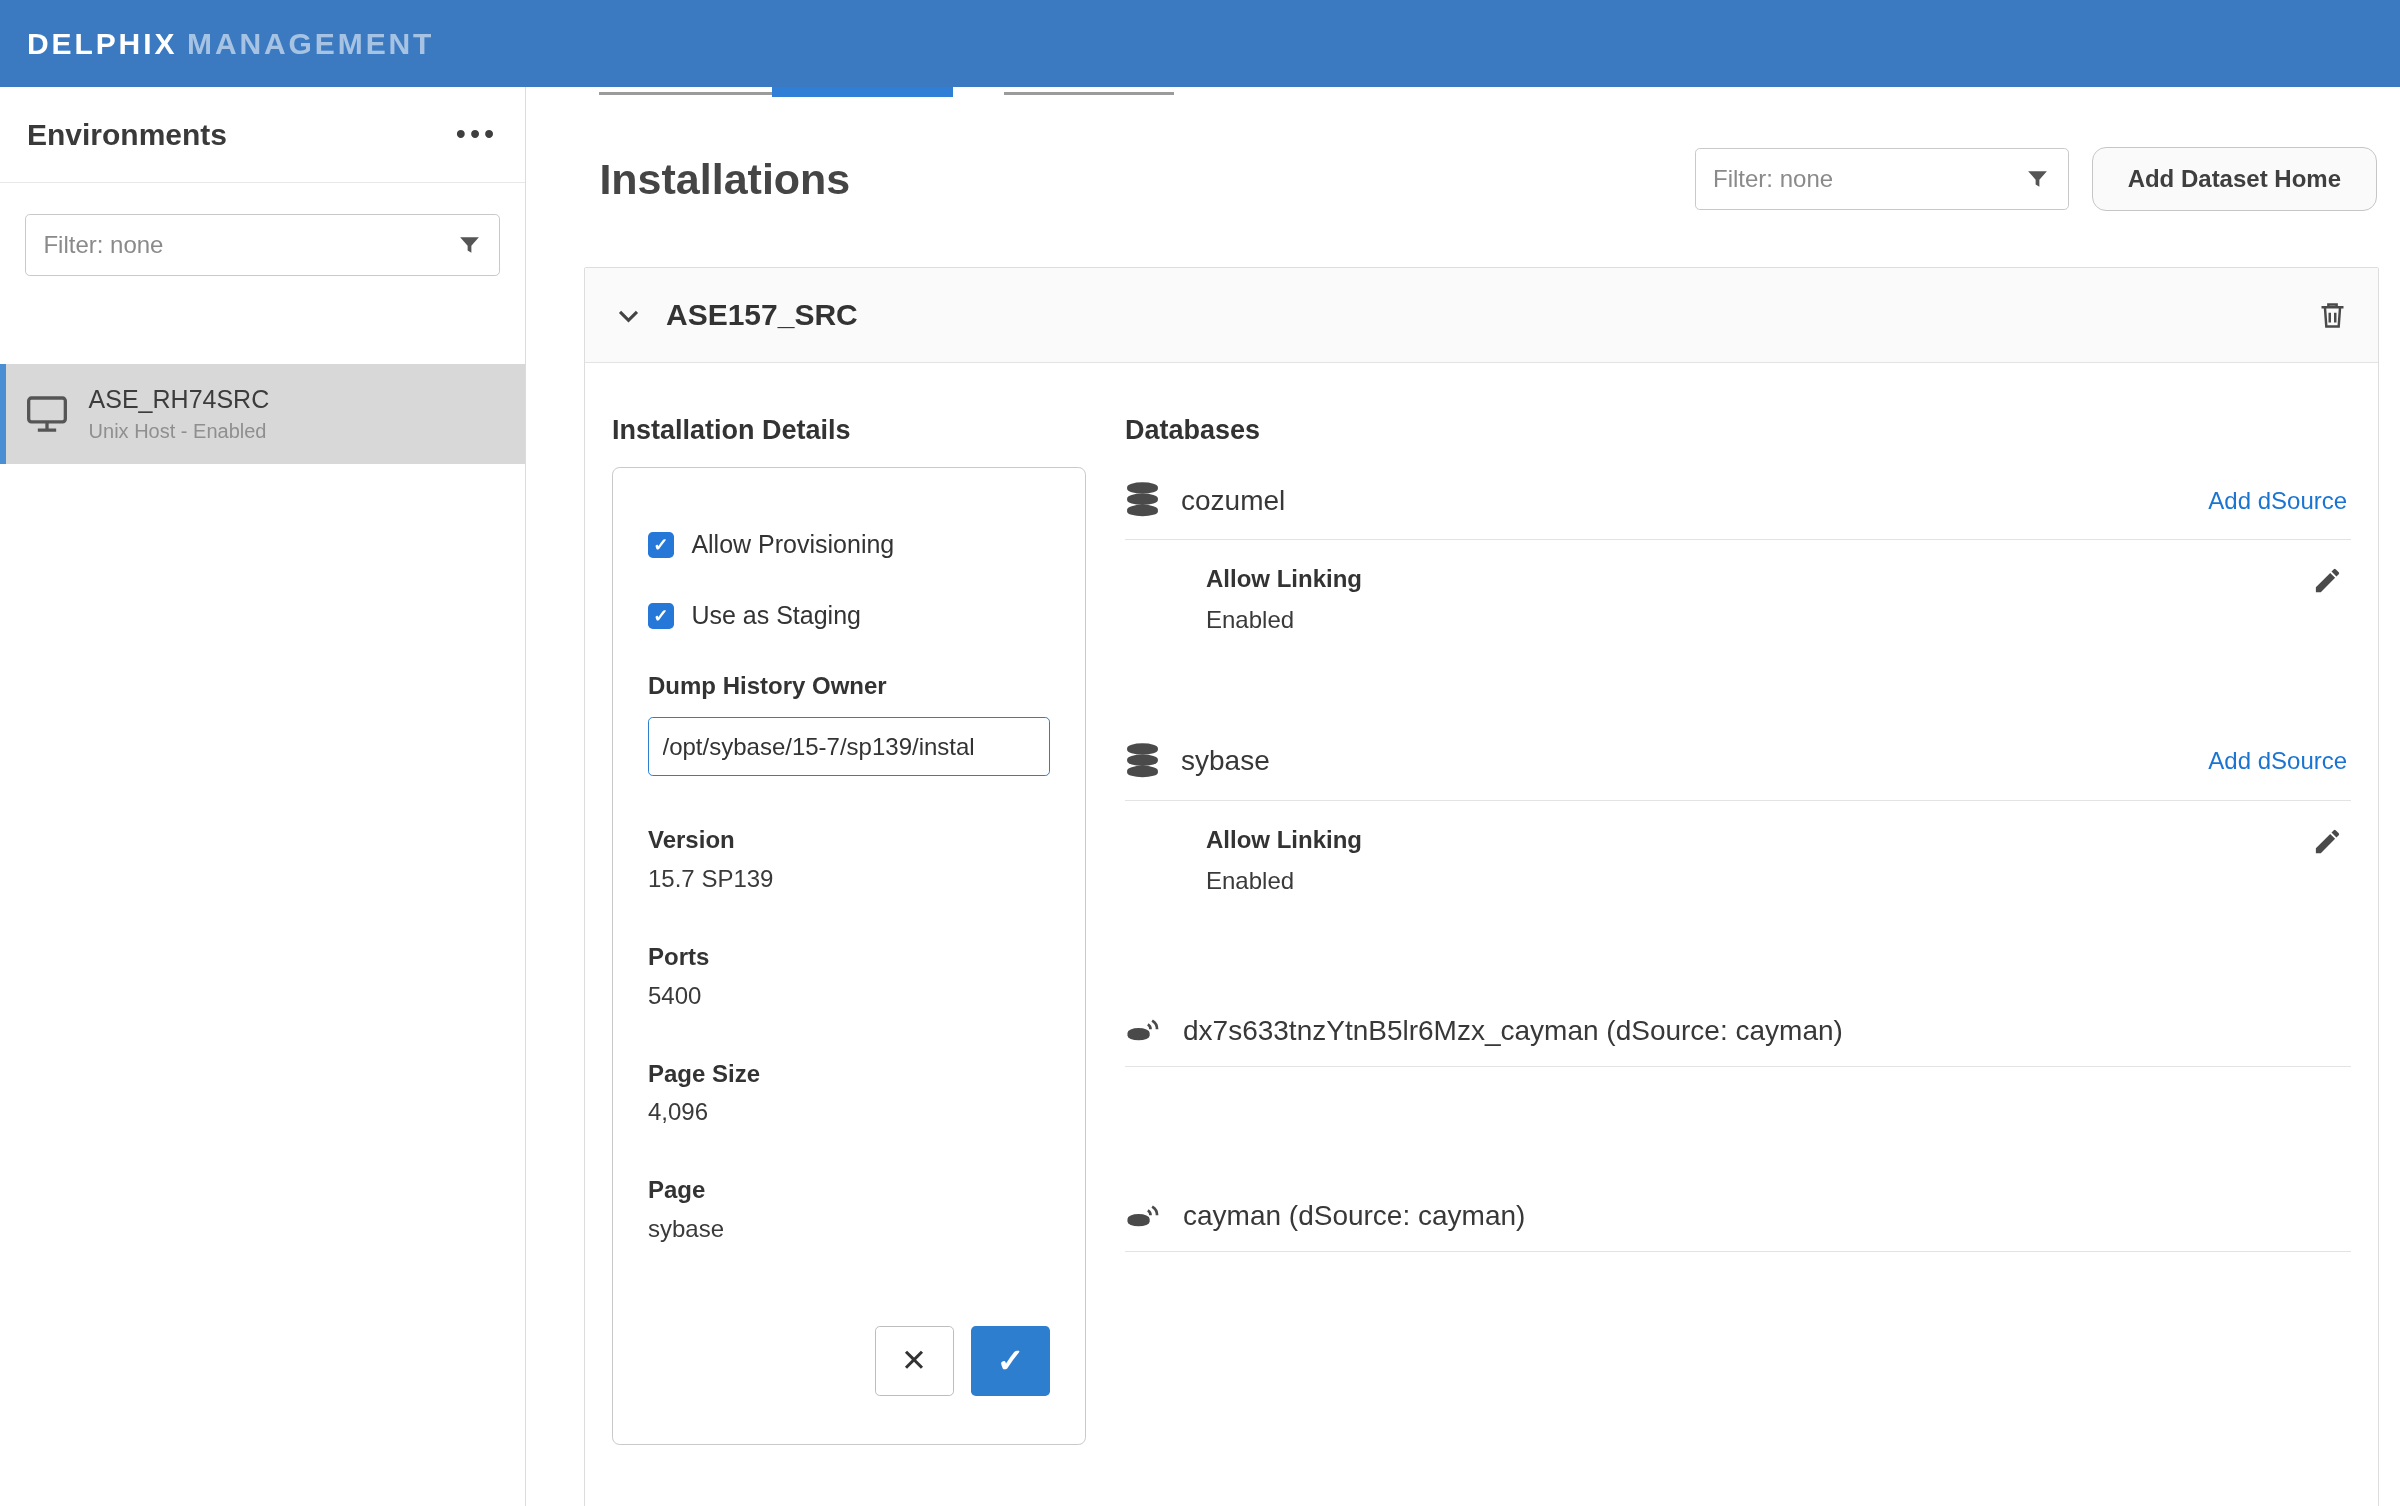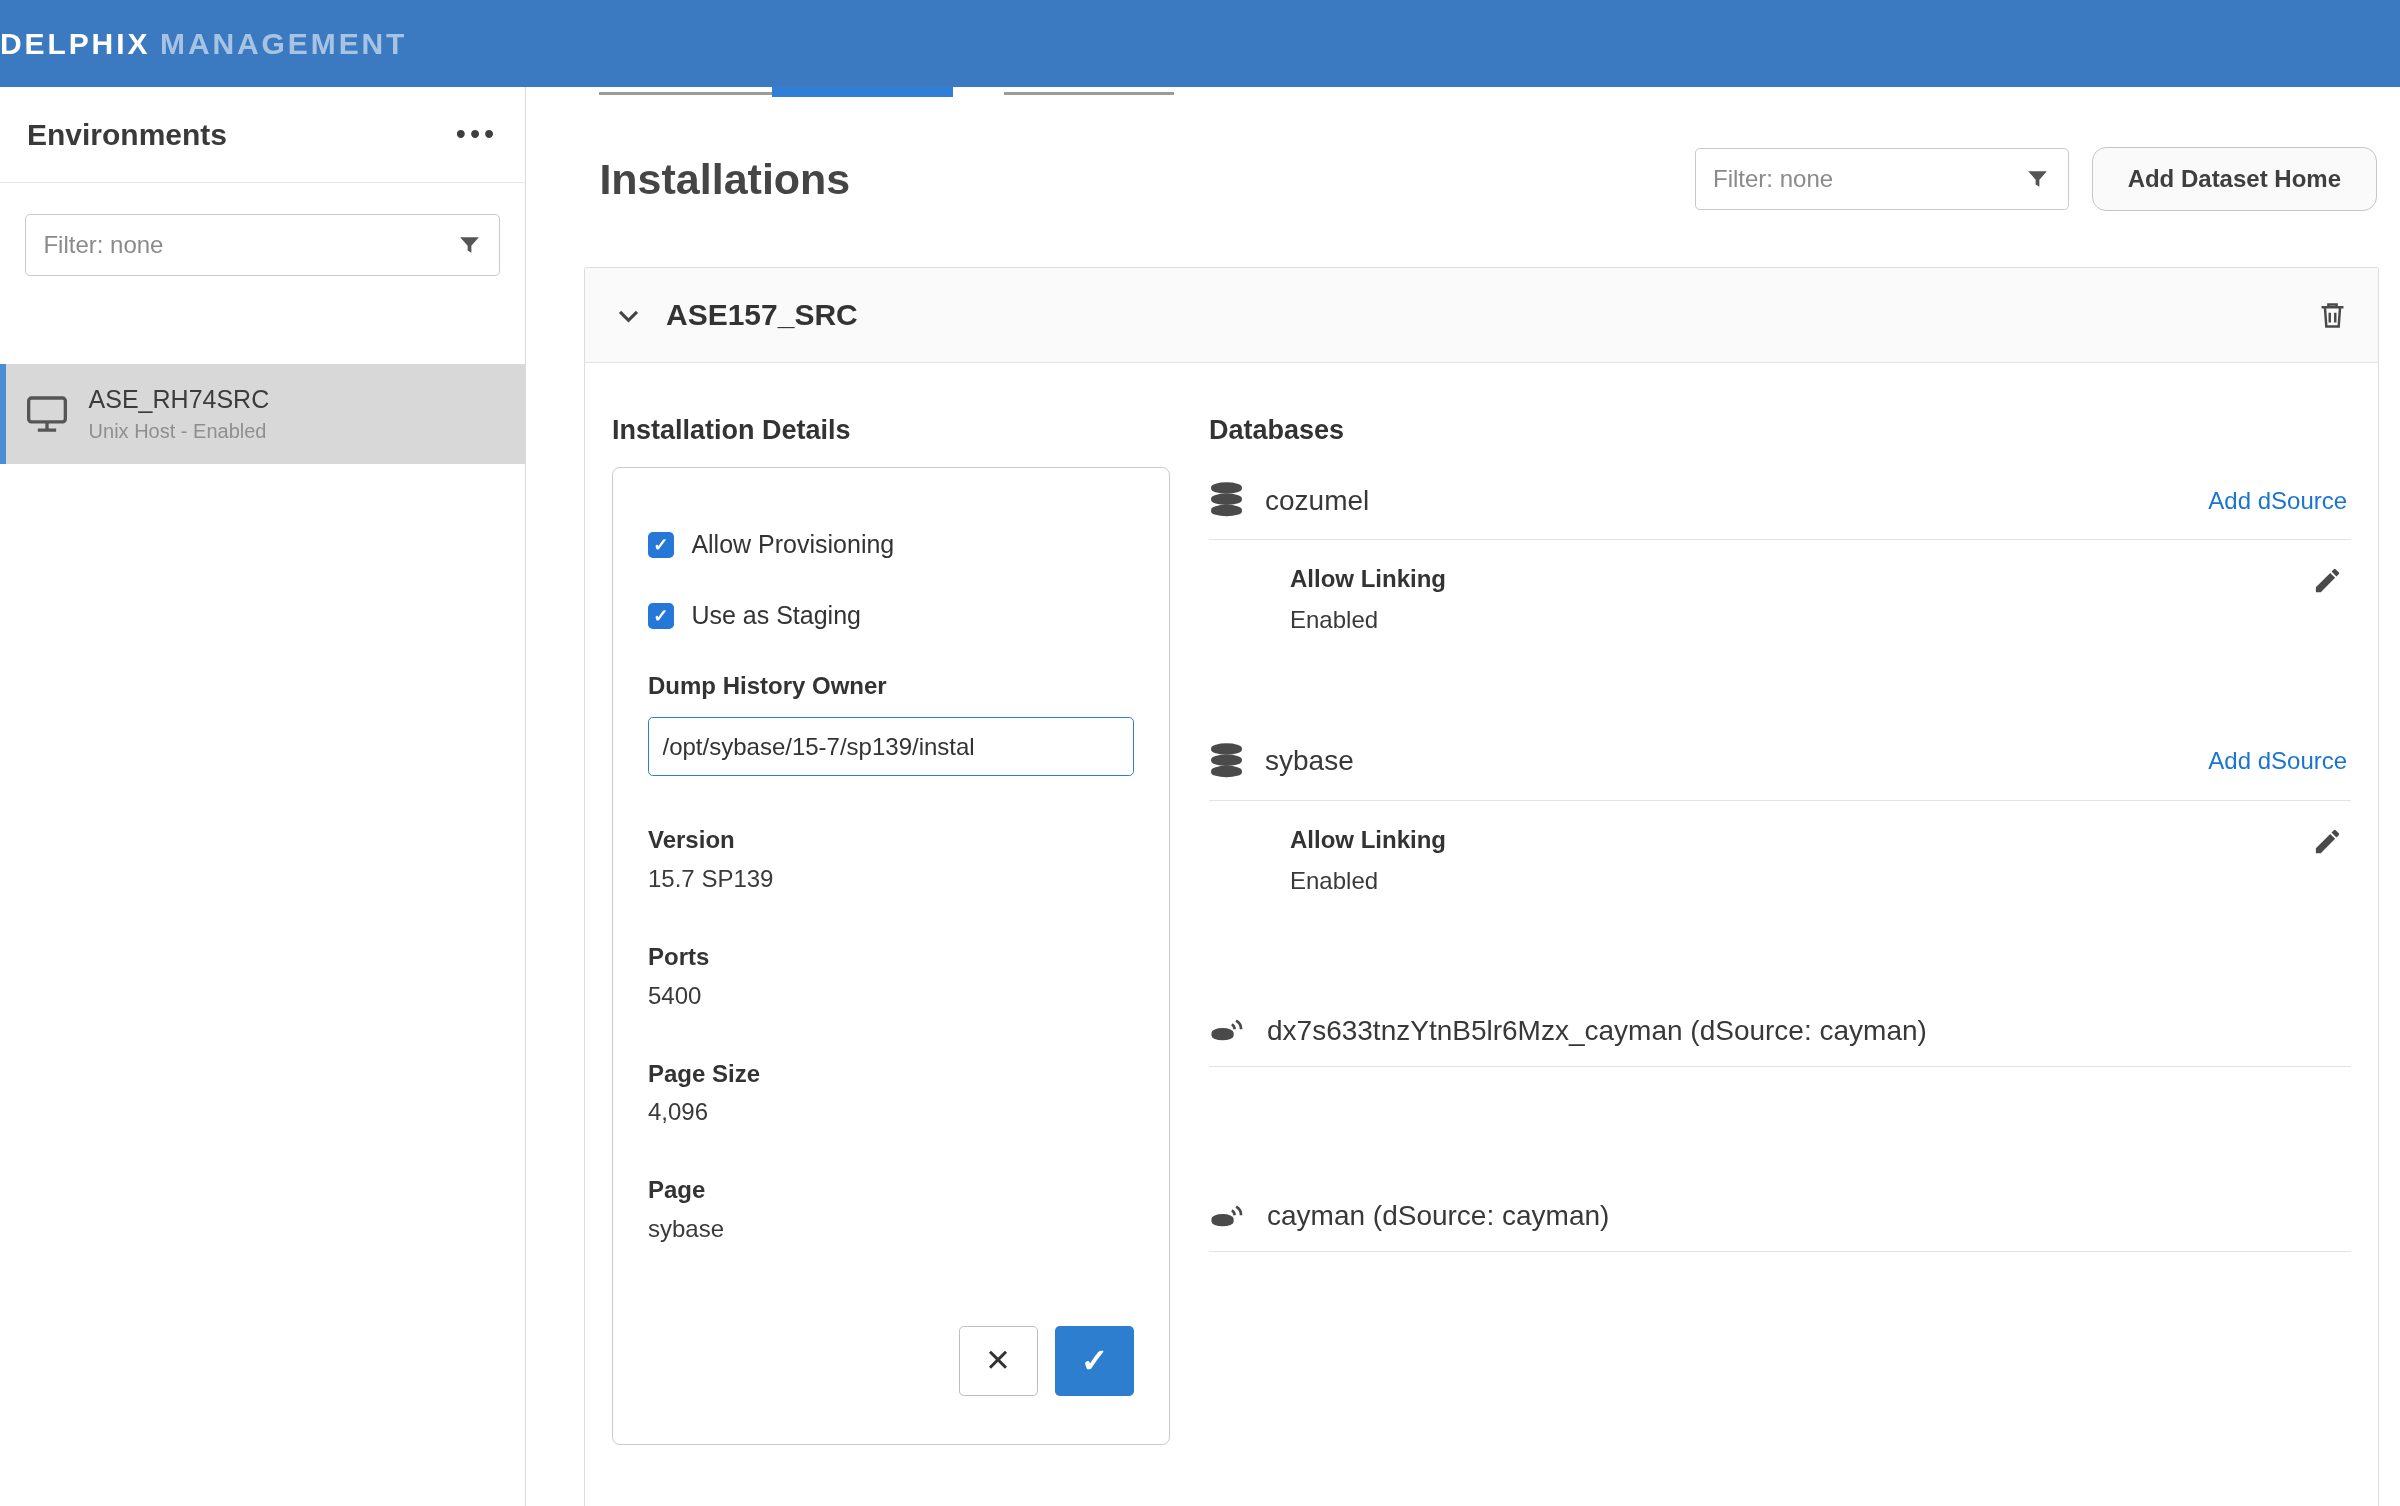--- a/index.html
+++ b/index.html
@@ -2,21 +2,21 @@
 <html><head>
 <meta charset="utf-8">
 <style>
   * { margin:0; padding:0; box-sizing:border-box; }
   html,body { width:2400px; height:1506px; overflow:hidden; }
   body { font-family:"Liberation Sans", sans-serif; background:#fff; }
   .app { width:2400px; height:1506px; position:relative; }
 
   
   .topbar { height:87px; background:#3b7ac0; display:flex; align-items:center; color:#fff; }
-  .logo { font-size:30px; font-weight:bold; letter-spacing:2.9px; white-space:nowrap; }
+  .logo { margin-left:27px; font-size:30px; font-weight:bold; letter-spacing:2.9px; white-space:nowrap; }
   .logo .secondary { color:rgba(255,255,255,0.55); margin-left:9.7px; font-weight:600; }
   .nav { display:flex; margin-left:93px; gap:71px; font-size:24px; font-weight:bold; }
   .nav-item { cursor:pointer; padding:9.7px 3.9px; }
 
   
   .page-body { display:flex; height:1419px; }
 
   
   .sidebar { width:526px; flex-shrink:0; background:#fff; border-right:1px solid #dcdcdc; }
   .sidebar-header { height:96px; display:flex; align-items:center; justify-content:space-between;
@@ -54,21 +54,21 @@
   .card { margin-top:56px; width:1795px; border:1px solid #ddd; border-radius:1.9px; background:#fff; }
   .card-header { height:95px; background:#fafafa; border-bottom:1px solid #e3e3e3; display:flex;
                  align-items:center; padding:0 29px; gap:23px; }
   .chevron { cursor:pointer; display:flex; }
   .card-title { font-size:30px; font-weight:bold; color:#333; }
   .trash-btn { margin-left:auto; cursor:pointer; display:flex; }
 
   .card-body { display:flex; padding:52px 27px 75px 27px; }
 
   
-  .left-col { width:558px; flex-shrink:0; }
+  .left-col { width:474px; flex-shrink:0; }
   .col-heading { font-size:27px; font-weight:bold; color:#333; }
   .details-panel { margin-top:21px; border:1.9px solid #c9c9c9; border-radius:7.7px; padding:62px 35px 48px 35px; }
   .cb-row { display:flex; align-items:center; gap:17.4px; font-size:25px; color:#333; margin-bottom:42px; }
   .checkbox { width:26px; height:26px; background:#2577d8; border-radius:4.8px; color:#fff; display:flex;
               align-items:center; justify-content:center; font-size:18.3px; font-weight:bold; cursor:pointer; flex-shrink:0; }
   .dump-label { font-size:24px; font-weight:bold; color:#333; margin-top:39px; }
   .text-input { margin-top:17.4px; width:100%; height:59px; border:1.9px solid #2d7ecf; border-radius:4.8px;
                 font-size:24px; color:#333; padding:0 13.5px; font-family:inherit; outline:none; }
   .field-label { font-size:24px; font-weight:bold; color:#333; margin-top:50px; }
   .field-value { font-size:24px; color:#3a3a3a; margin-top:10.6px; }

